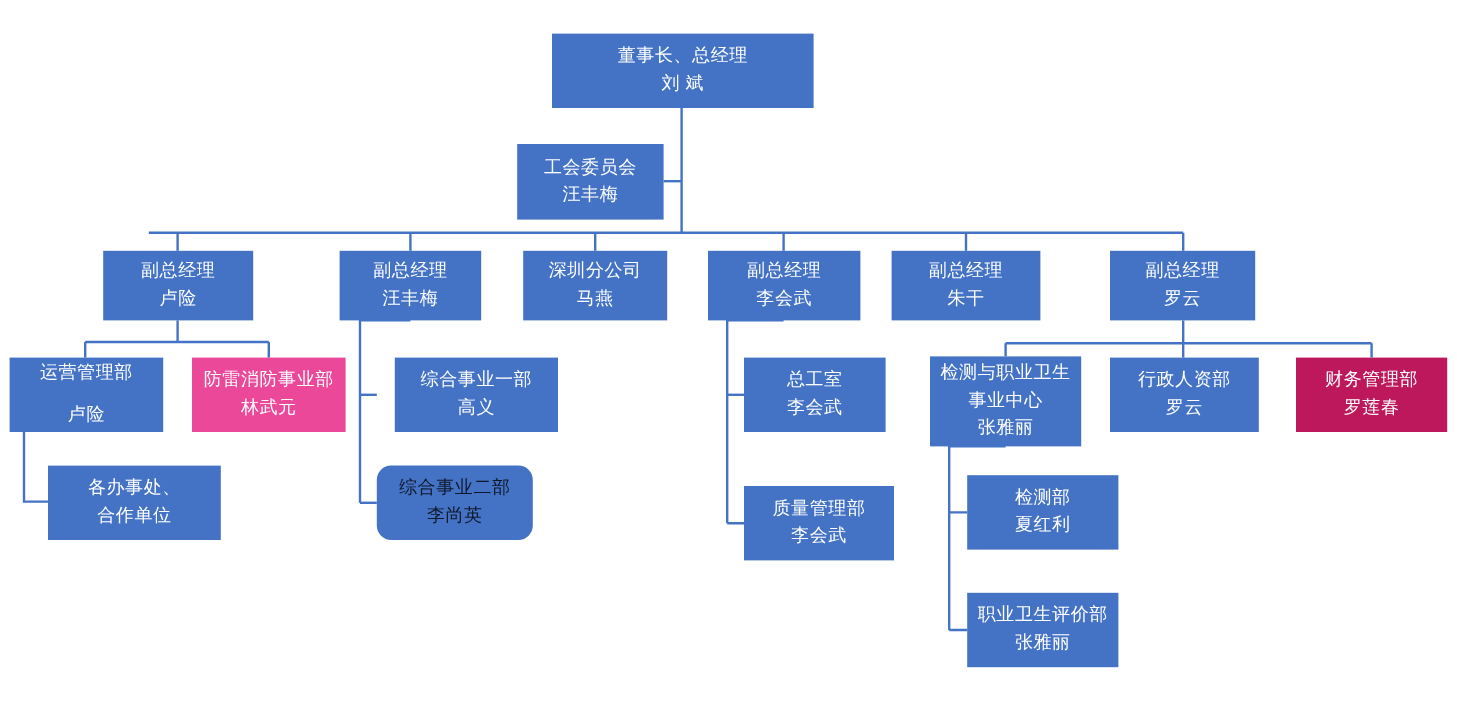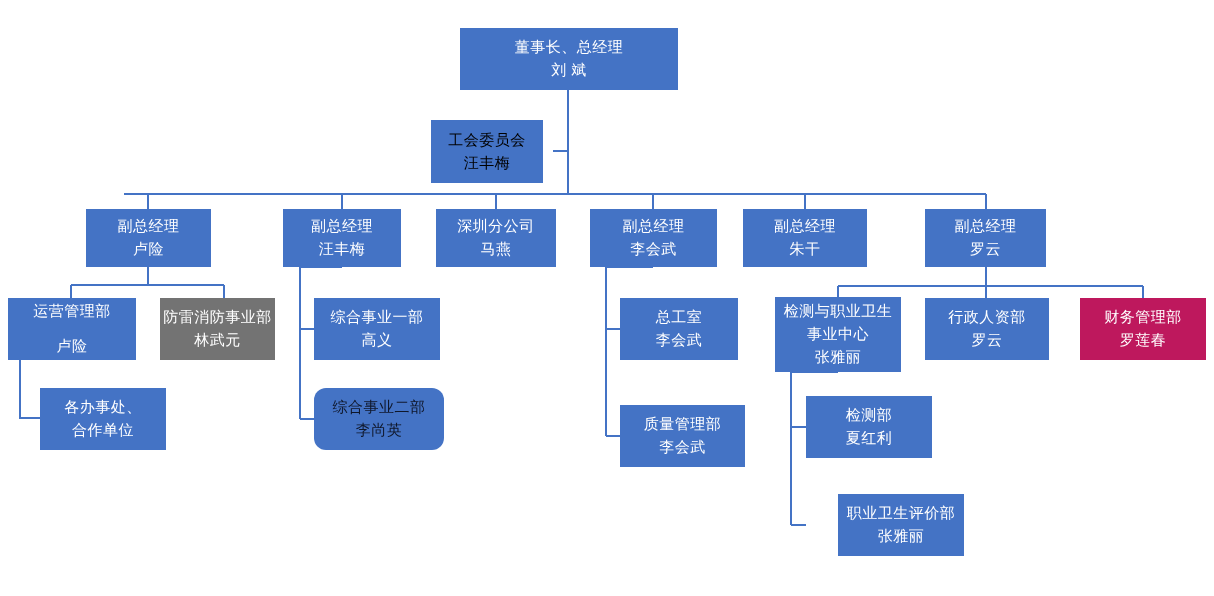--- a/index.html
+++ b/index.html
@@ -79,21 +79,21 @@
       <path d="M1143,286 L1143,298" fill="none" stroke="#4473C5" stroke-width="2"></path>
       <path d="M838,372 L791,372 L791,525" fill="none" stroke="#4473C5" stroke-width="2"></path>
       <path d="M791,427 L806,427" fill="none" stroke="#4473C5" stroke-width="2"></path>
       <path d="M791,525 L806,525" fill="none" stroke="#4473C5" stroke-width="2"></path>
     </svg>
   <div id="nodes-layer">
       <div class="node root" style="left: 460px; top: 28px; width: 218px; height: 62px; background: rgb(68, 115, 197); color: rgb(255, 255, 255);">
         <span class="ln">董事长、总经理</span>
         <span class="ln">刘 斌</span>
       </div>
-      <div class="node" style="left: 431px; top: 120px; width: 112px; height: 63px; background: rgb(68, 115, 197); color: #000000;">
+      <div class="node" style="left: 431px; top: 120px; width: 122px; height: 63px; background: rgb(68, 115, 197); color: #ffffff;">
         <span class="ln">工会委员会</span>
         <span class="ln">汪丰梅</span>
       </div>
       <div class="node" style="left: 86px; top: 209px; width: 125px; height: 58px; background: rgb(68, 115, 197); color: rgb(255, 255, 255);">
         <span class="ln">副总经理</span>
         <span class="ln">卢险</span>
       </div>
       <div class="node" style="left: 283px; top: 209px; width: 118px; height: 58px; background: rgb(68, 115, 197); color: rgb(255, 255, 255);">
         <span class="ln">副总经理</span>
         <span class="ln">汪丰梅</span>
@@ -111,29 +111,29 @@
         <span class="ln">朱干</span>
       </div>
       <div class="node" style="left: 925px; top: 209px; width: 121px; height: 58px; background: rgb(68, 115, 197); color: rgb(255, 255, 255);">
         <span class="ln">副总经理</span>
         <span class="ln">罗云</span>
       </div>
       <div class="node" style="left: 8px; top: 298px; width: 128px; height: 62px; background: rgb(68, 115, 197); color: rgb(255, 255, 255); gap: 12px;">
         <span class="ln">运营管理部</span>
         <span class="ln">卢险</span>
       </div>
-      <div class="node" style="left: 160px; top: 298px; width: 115px; height: 62px; background: #737373; color: rgb(255, 255, 255);">
+      <div class="node" style="left: 160px; top: 298px; width: 128px; height: 62px; background: #ec4899; color: rgb(255, 255, 255);">
         <span class="ln">防雷消防事业部</span>
         <span class="ln">林武元</span>
       </div>
-      <div class="node" style="left: 40px; top: 388px; width: 126px; height: 62px; background: rgb(68, 115, 197); color: rgb(255, 255, 255);">
+      <div class="node" style="left: 40px; top: 388px; width: 144px; height: 62px; background: rgb(68, 115, 197); color: rgb(255, 255, 255);">
         <span class="ln">各办事处、</span>
         <span class="ln">合作单位</span>
       </div>
-      <div class="node" style="left: 314px; top: 298px; width: 126px; height: 62px; background: rgb(68, 115, 197); color: rgb(255, 255, 255);">
+      <div class="node" style="left: 329px; top: 298px; width: 136px; height: 62px; background: rgb(68, 115, 197); color: rgb(255, 255, 255);">
         <span class="ln">综合事业一部</span>
         <span class="ln">高义</span>
       </div>
       <div class="node" style="left: 314px; top: 388px; width: 130px; height: 62px; background: rgb(68, 115, 197); color: #0f172a; border-radius: 12px;">
         <span class="ln">综合事业二部</span>
         <span class="ln">李尚英</span>
       </div>
       <div class="node" style="left: 620px; top: 298px; width: 118px; height: 62px; background: rgb(68, 115, 197); color: rgb(255, 255, 255);">
         <span class="ln">总工室</span>
         <span class="ln">李会武</span>
@@ -152,18 +152,18 @@
         <span class="ln">罗云</span>
       </div>
       <div class="node" style="left: 1080px; top: 298px; width: 126px; height: 62px; background: #be185d; color: rgb(255, 255, 255);">
         <span class="ln">财务管理部</span>
         <span class="ln">罗莲春</span>
       </div>
       <div class="node" style="left: 806px; top: 396px; width: 126px; height: 62px; background: rgb(68, 115, 197); color: rgb(255, 255, 255);">
         <span class="ln">检测部</span>
         <span class="ln">夏红利</span>
       </div>
-      <div class="node" style="left: 806px; top: 494px; width: 126px; height: 62px; background: rgb(68, 115, 197); color: rgb(255, 255, 255); margin-left: 32px;">
+      <div class="node" style="left: 806px; top: 494px; width: 126px; height: 62px; background: rgb(68, 115, 197); color: rgb(255, 255, 255);">
         <span class="ln">职业卫生评价部</span>
         <span class="ln">张雅丽</span>
       </div>
     </div>
 </div>
 
 </body></html>

